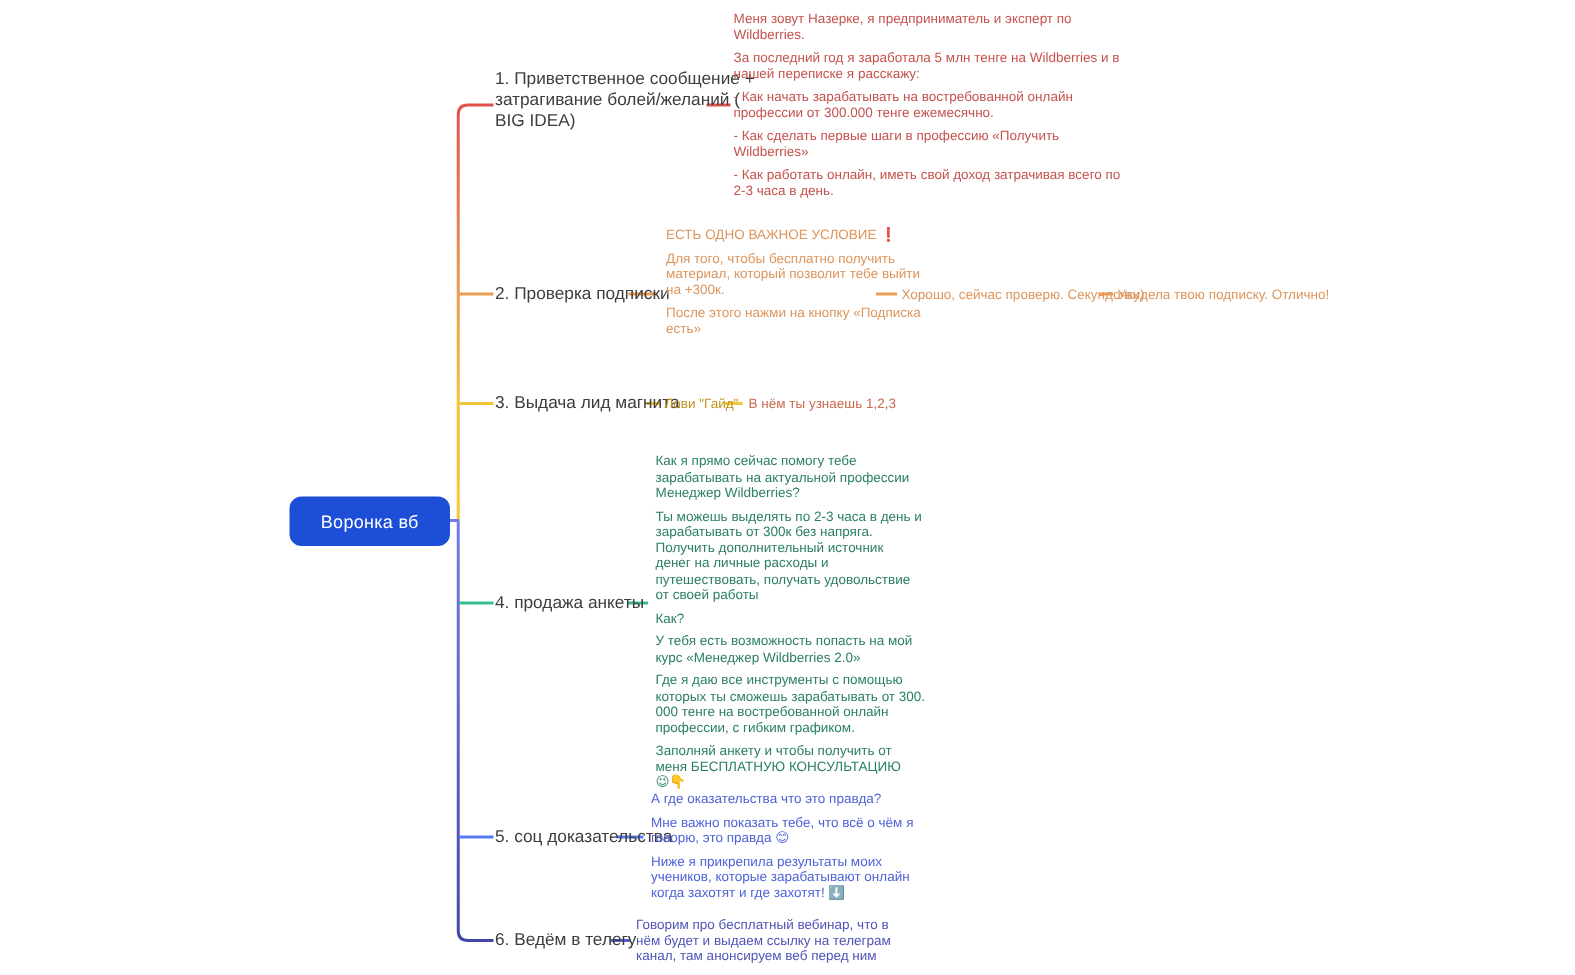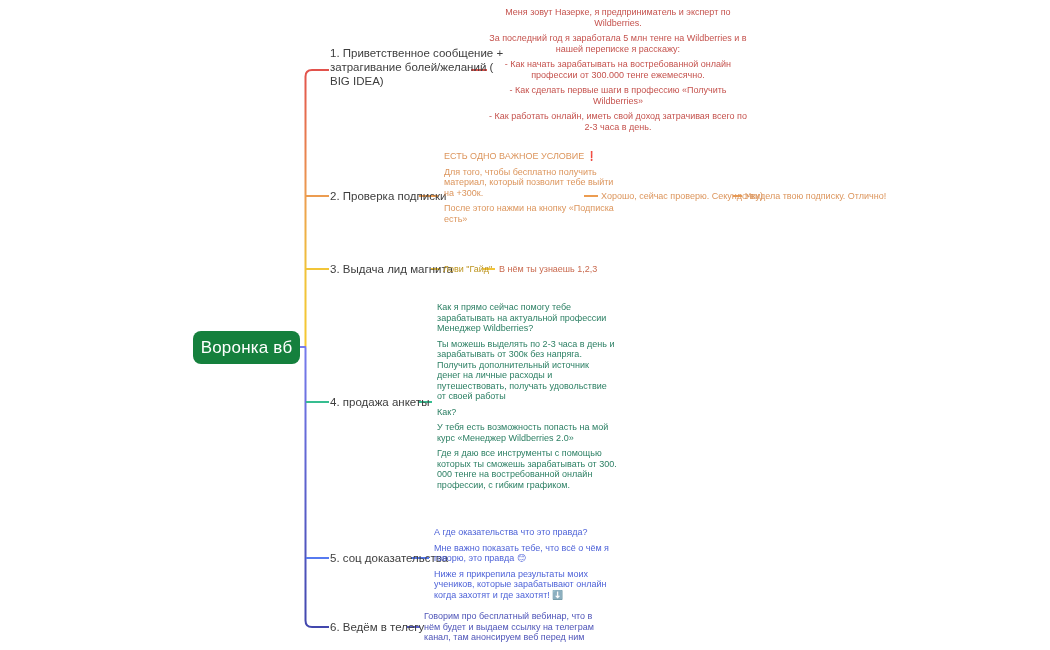--- a/index.html
+++ b/index.html
@@ -1,21 +1,21 @@
 <!DOCTYPE html>
 <html><head>
 <meta charset="utf-8">
 <style>
   html,body{margin:0;padding:0;background:#ffffff;}
   body{width:1050px;height:650px;font-family:"Liberation Sans","DejaVu Sans",sans-serif;}
   .canvas{position:relative;width:1050px;height:650px;overflow:hidden;background:#ffffff;}
   .connectors{position:absolute;left:0;top:0;width:1050px;height:650px;}
   .central{
     position:absolute;left:193px;top:331px;width:107px;height:33px;
-    background:#15803d;border-radius:8px;color:#ffffff;font-size:17px;
+    background:#1d4ed8;border-radius:8px;color:#ffffff;font-size:12px;
     display:flex;align-items:center;justify-content:center;letter-spacing:.2px;
     cursor:default;
   }
   .blabel{
     position:absolute;font-size:11.5px;color:#3d3d3d;line-height:14px;
     white-space:pre-line;cursor:default;
   }
   .tnode{position:absolute;font-size:9px;line-height:10.5px;cursor:default;}
   .tnode p{margin:0 0 5px 0;white-space:pre-line;}
   .tnode p:last-child{margin-bottom:0;}
@@ -62,21 +62,21 @@
 
   <div class="blabel" style="left:330px;top:46px;">1. Приветственное сообщение +
 затрагивание болей/желаний (
 BIG IDEA)</div>
   <div class="blabel" style="left:330px;top:189px;">2. Проверка подписки</div>
   <div class="blabel" style="left:330px;top:262px;">3. Выдача лид магнита</div>
   <div class="blabel" style="left:330px;top:395px;">4. продажа анкеты</div>
   <div class="blabel" style="left:330px;top:551px;">5. соц доказательства</div>
   <div class="blabel" style="left:330px;top:620px;">6. Ведём в телегу</div>
 
-  <div class="tnode" style="left:489px;top:7px;color:#c5534e;text-align:center;">
+  <div class="tnode" style="left:489px;top:7px;color:#c5534e;">
     <p>Меня зовут Назерке, я предприниматель и эксперт по
 Wildberries.</p>
     <p>За последний год я заработала 5 млн тенге на Wildberries и в
 нашей переписке я расскажу:</p>
     <p>- Как начать зарабатывать на востребованной онлайн
 профессии от 300.000 тенге ежемесячно.</p>
     <p>- Как сделать первые шаги в профессию «Получить
 Wildberries»</p>
     <p>- Как работать онлайн, иметь свой доход затрачивая всего по
 2-3 часа в день.</p>
@@ -106,20 +106,23 @@
 денег на личные расходы и
 путешествовать, получать удовольствие
 от своей работы</p>
     <p>Как?</p>
     <p>У тебя есть возможность попасть на мой
 курс «Менеджер Wildberries 2.0»</p>
     <p>Где я даю все инструменты с помощью
 которых ты сможешь зарабатывать от 300.
 000 тенге на востребованной онлайн
 профессии, с гибким графиком.</p>
+    <p>Заполняй анкету и чтобы получить от
+меня БЕСПЛАТНУЮ КОНСУЛЬТАЦИЮ
+😉👇</p>
   </div>
 
   <div class="tnode" style="left:434px;top:527px;color:#4e63d8;">
     <p>А где оказательства что это правда?</p>
     <p>Мне важно показать тебе, что всё о чём я
 говорю, это правда 😊</p>
     <p>Ниже я прикрепила результаты моих
 учеников, которые зарабатывают онлайн
 когда захотят и где захотят! ⬇️</p>
   </div>

